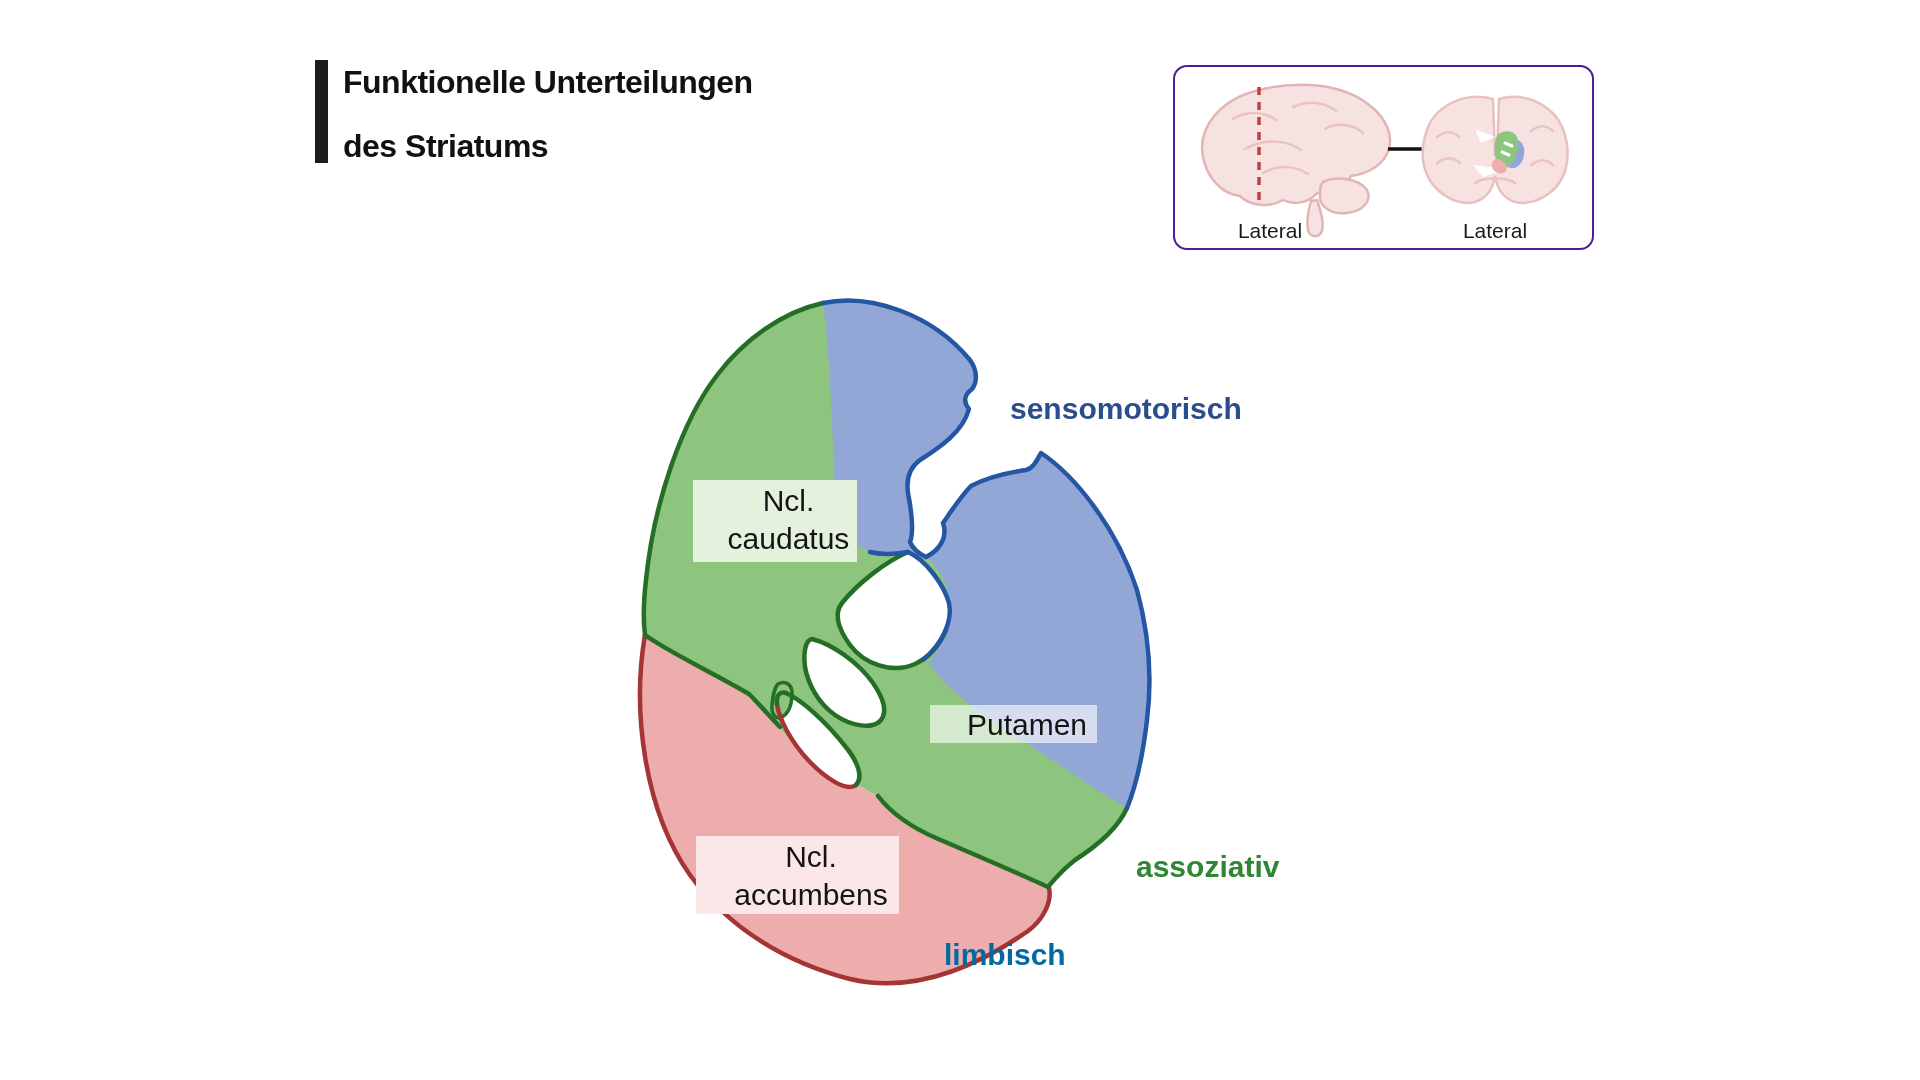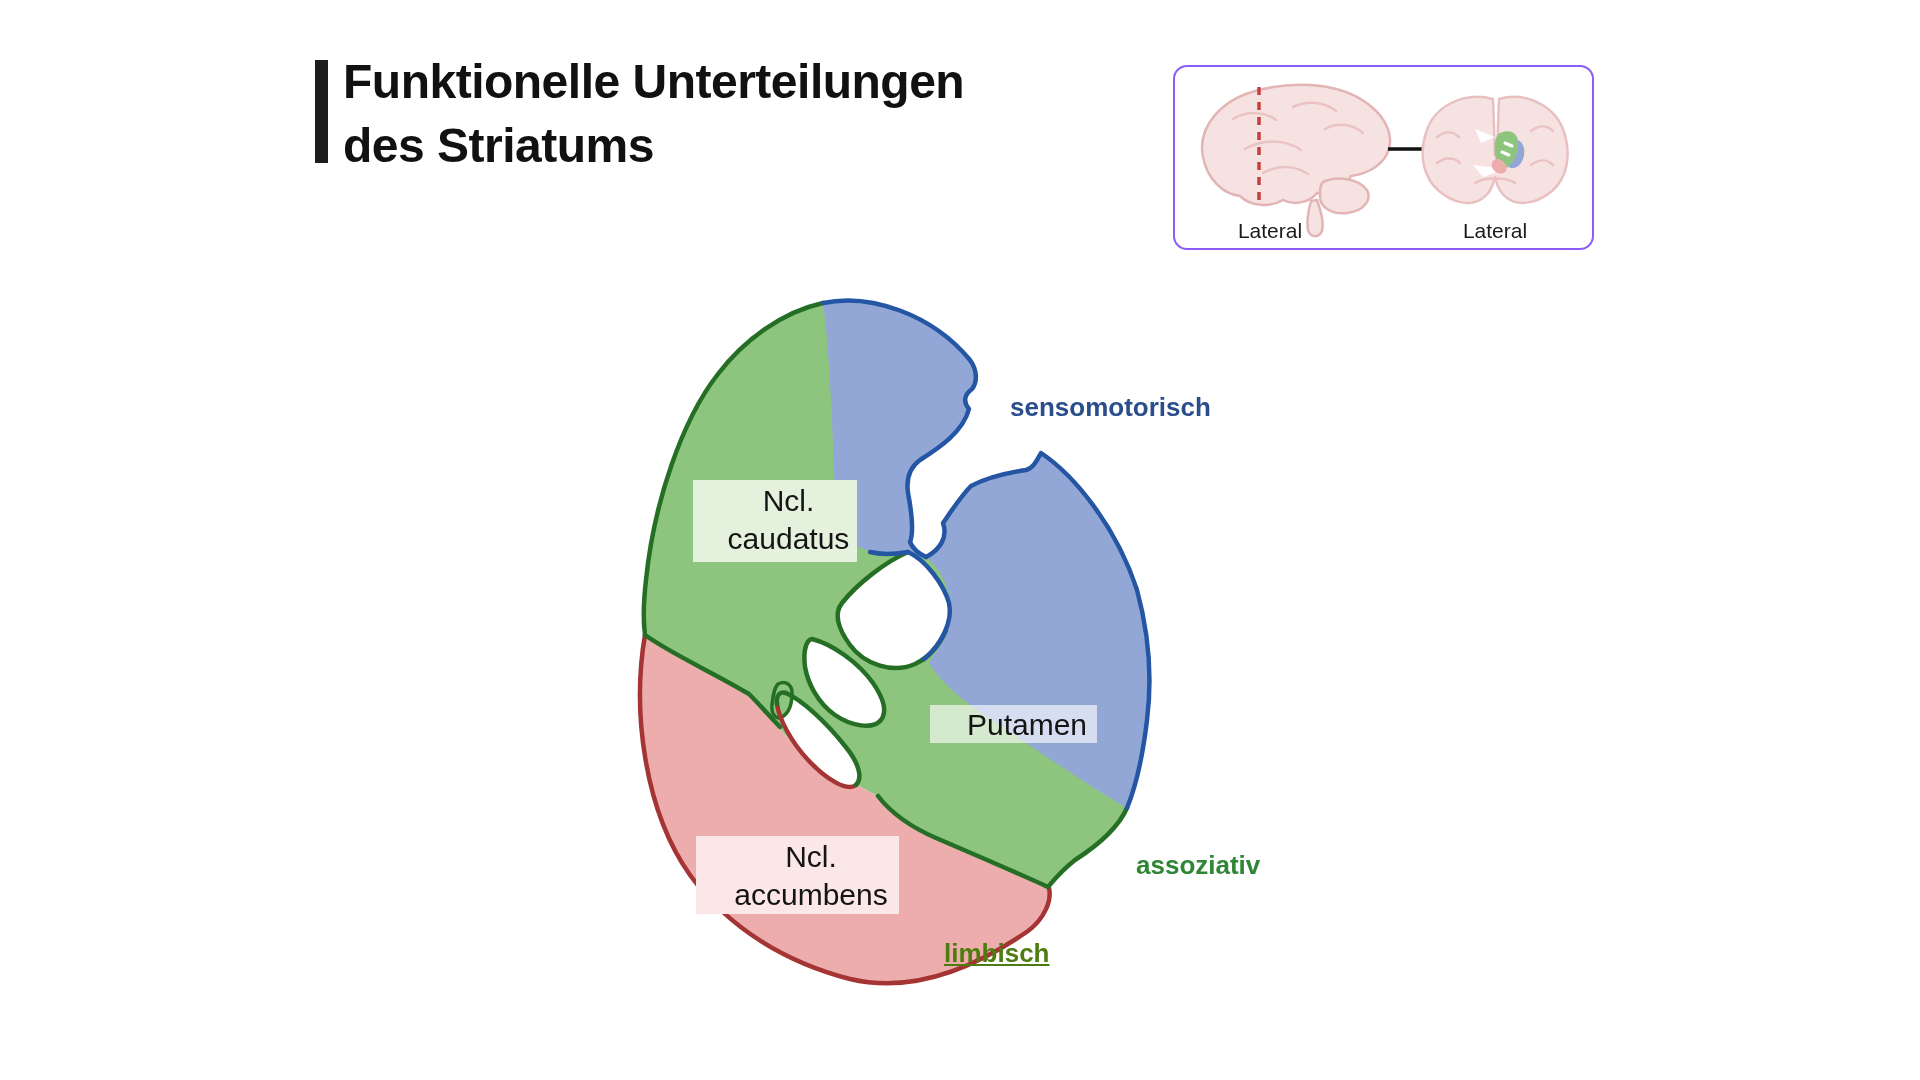--- a/index.html
+++ b/index.html
@@ -4,48 +4,48 @@
 <style>
   html,body{margin:0;padding:0;}
   body{
     width:1920px;height:1080px;background:#ffffff;position:relative;overflow:hidden;
     font-family:"Liberation Sans",sans-serif;
   }
   
   .title-wrap{position:absolute;left:315px;top:50px;display:flex;}
   .title-bar{width:13px;height:103px;background:#1d1d1d;margin-top:10px;}
   .title-text{
-    margin-left:15px;font-size:48px;line-height:64px;font-weight:700;color:#111111;
+    margin-left:15px;font-size:32px;line-height:64px;font-weight:700;color:#111111;
     white-space:pre-line;letter-spacing:-0.5px;
   }
   
   .inset{
     position:absolute;left:1173px;top:65px;width:421px;height:185px;
-    border:2px solid #8b5cf6;border-radius:14px;background:#ffffff;box-sizing:border-box;
+    border:2px solid #4c1d95;border-radius:14px;background:#ffffff;box-sizing:border-box;
   }
   .inset svg{position:absolute;left:0;top:0;}
   .inset-label{
     position:absolute;font-size:21px;color:#1a1a1a;text-align:center;width:140px;
   }
   .inset-label.lateral{left:25px;top:152px;}
   .inset-label.frontal{left:250px;top:152px;}
   
   .striatum{position:absolute;left:630px;top:290px;width:700px;height:700px;}
   .striatum svg{position:absolute;left:0;top:0;}
   .region-label{
     position:absolute;color:#141414;text-align:center;white-space:pre-line;
     font-size:30px;line-height:38px;padding-left:27px;
   }
   .region-label.caudatus{left:63px;top:190px;width:137px;height:80px;background:#e4f1dd;padding-top:2px;}
   .region-label.putamen{left:300px;top:415px;width:140px;height:38px;background:rgba(255,255,255,0.62);line-height:40px;}
   .region-label.accumbens{left:66px;top:546px;width:176px;height:76px;background:#fbe7e7;padding-top:2px;}
-  .zone-label{position:absolute;font-size:26px;font-weight:700;white-space:nowrap;}
+  .zone-label{position:absolute;font-size:30px;font-weight:700;white-space:nowrap;}
   .zone-label.senso{left:380px;top:102px;color:#2a4d8c;}
   .zone-label.assoz{left:506px;top:560px;color:#2f8634;}
-  .zone-label.limb{left:314px;top:648px;color:#4d7c0f;text-decoration:underline;}
+  .zone-label.limb{left:314px;top:648px;color:#0369a1;}
 </style>
 </head>
 <body>
 
 <div class="title-wrap">
   <div class="title-bar"></div>
   <div class="title-text"><span>Funktionelle Unterteilungen</span>
 <span>des Striatums</span></div>
 </div>
 

